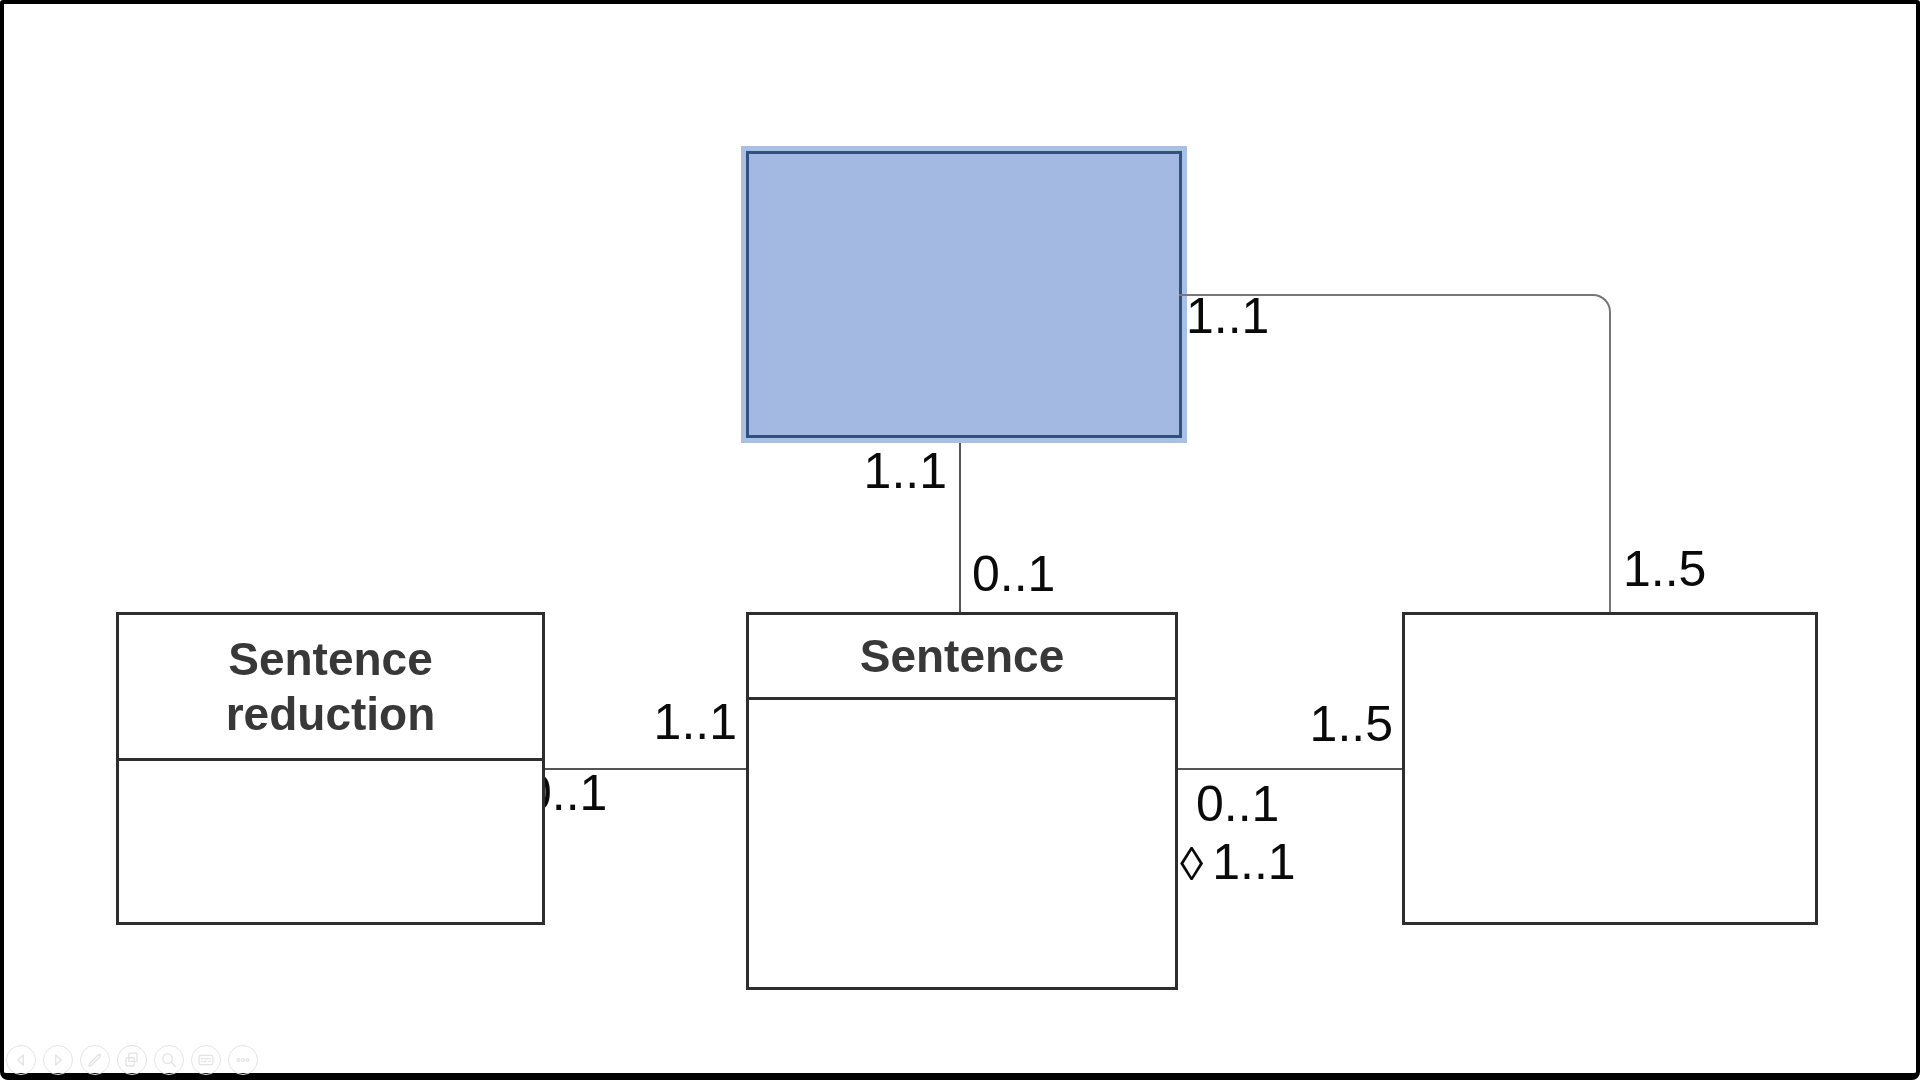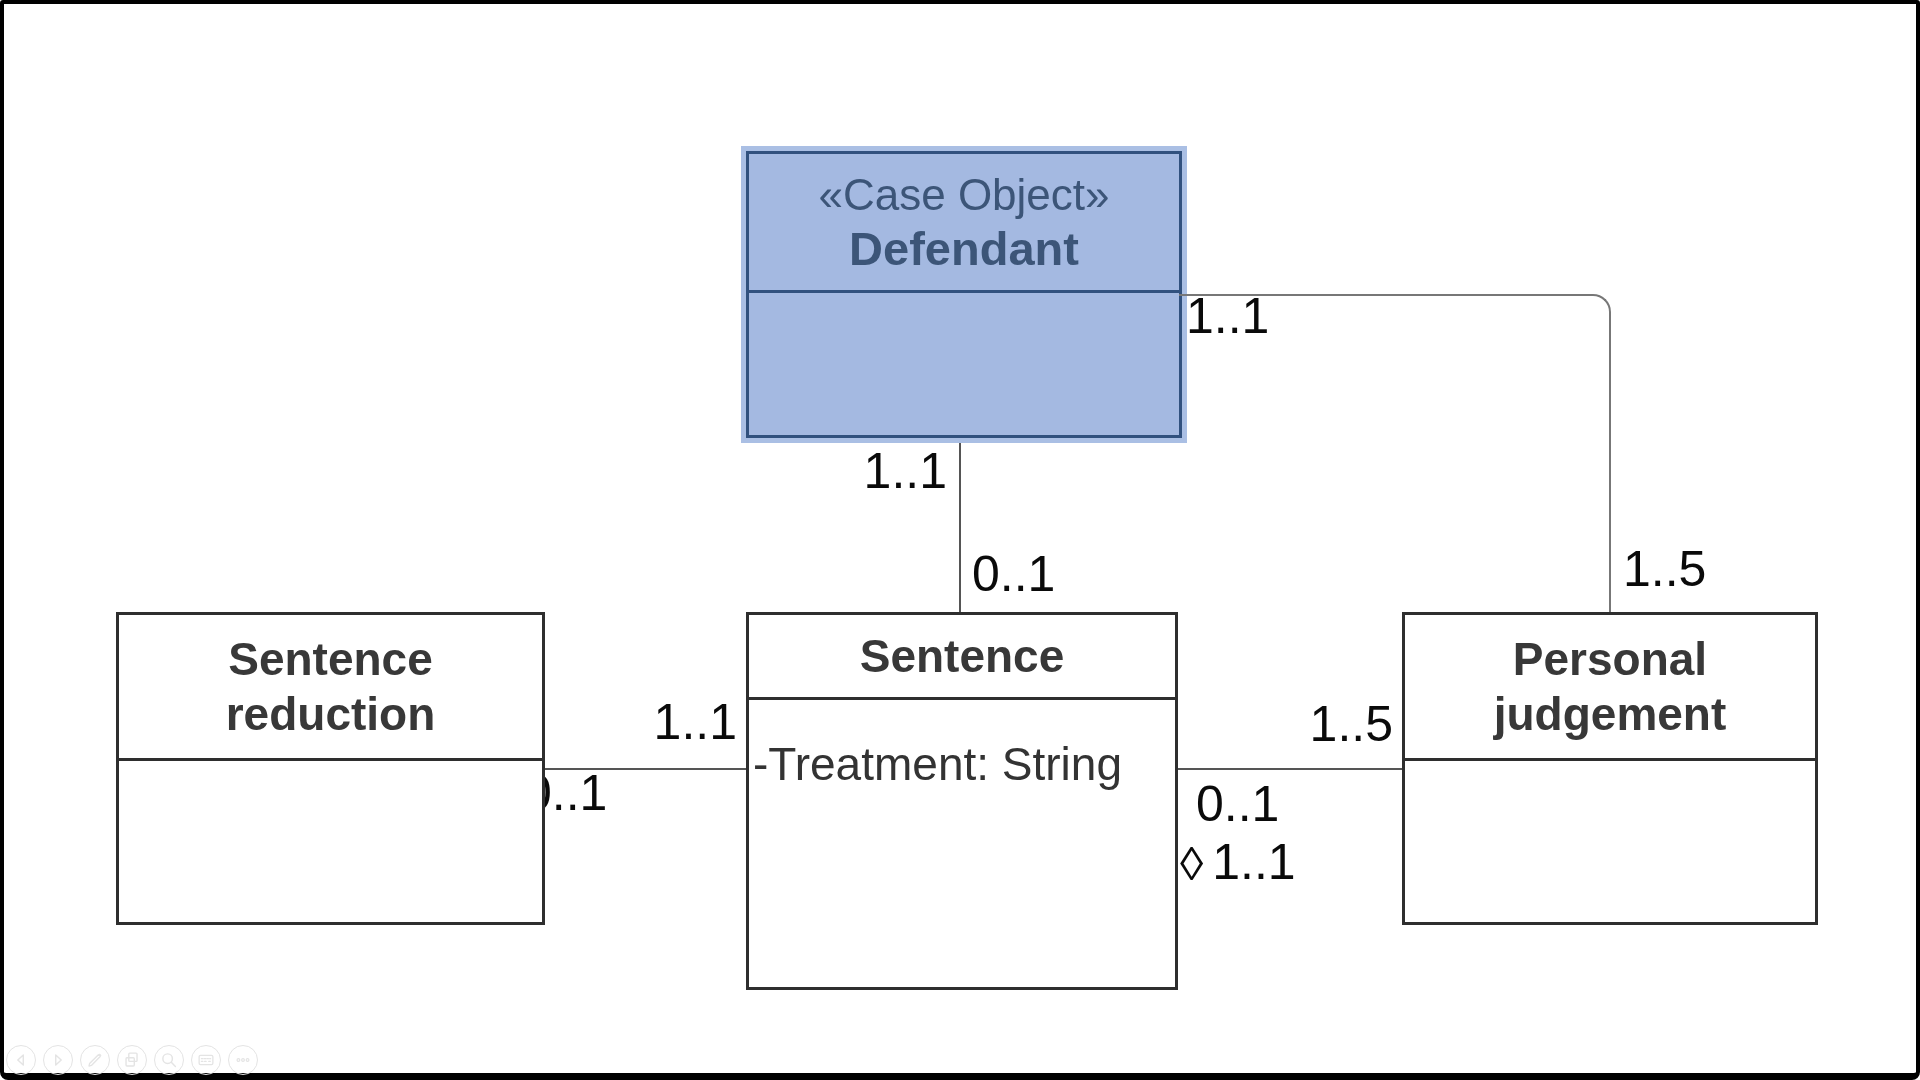--- a/index.html
+++ b/index.html
@@ -108,24 +108,20 @@
   }
   .tb-btn svg { display: block; }
 </style>
 </head>
 <body>
 
 <div class="frame"></div>
 
 <div class="defendant-outer">
   <div class="defendant-inner">
-    <div class="def-title">
-      <div class="def-stereotype">«Case Object»</div>
-      <div class="def-name">Defendant</div>
-    </div>
     <div class="def-attrs"></div>
   </div>
 </div>
 
 <div class="conn-v" style="left:959px; top:443px; height:169px;"></div>
 <div class="conn-elbow"></div>
 <div class="conn-h" style="left:517px; top:768px; width:229px;"></div>
 <div class="conn-h" style="left:1178px; top:768px; width:224px;"></div>
 
 <span class="mult ra" style="left:845px; top:446px; width:102px;">1..1</span>
@@ -144,27 +140,23 @@
   <span>1..1</span>
 </span>
 
 <div class="uml-box" style="left:88px; top:612px; width:429px; height:313px;margin-left:28px;">
   <div class="uml-title title-tall">Sentence reduction</div>
   <div class="uml-attrs"></div>
 </div>
 
 <div class="uml-box" style="left:746px; top:612px; width:432px; height:378px;">
   <div class="uml-title title-short">Sentence</div>
-  <div class="uml-attrs">
-    <div class="attr-line">-Treatment: String</div>
-  </div>
 </div>
 
 <div class="uml-box" style="left:1402px; top:612px; width:416px; height:313px;">
-  <div class="uml-title title-tall">Personal judgement</div>
   <div class="uml-attrs"></div>
 </div>
 
 <div class="toolbar">
   <button class="tb-btn">
     <svg width="22" height="22" viewBox="0 0 24 24" fill="none" stroke="#e4e4e4" stroke-width="1.6" stroke-linejoin="round">
       <path d="M14.5 6.5 L8.5 12 L14.5 17.5 Z"></path>
     </svg>
   </button>
   <button class="tb-btn">

